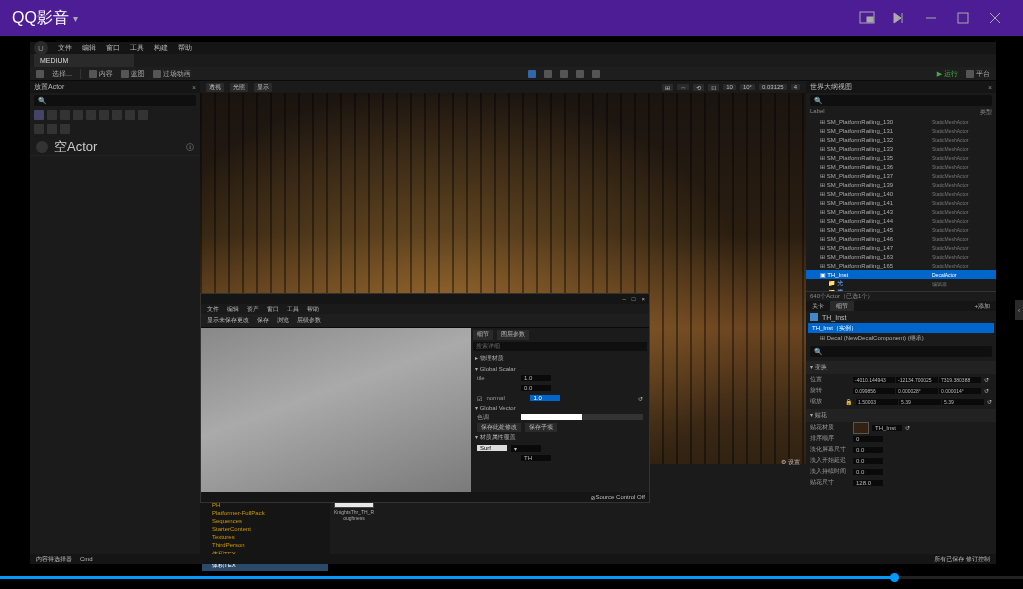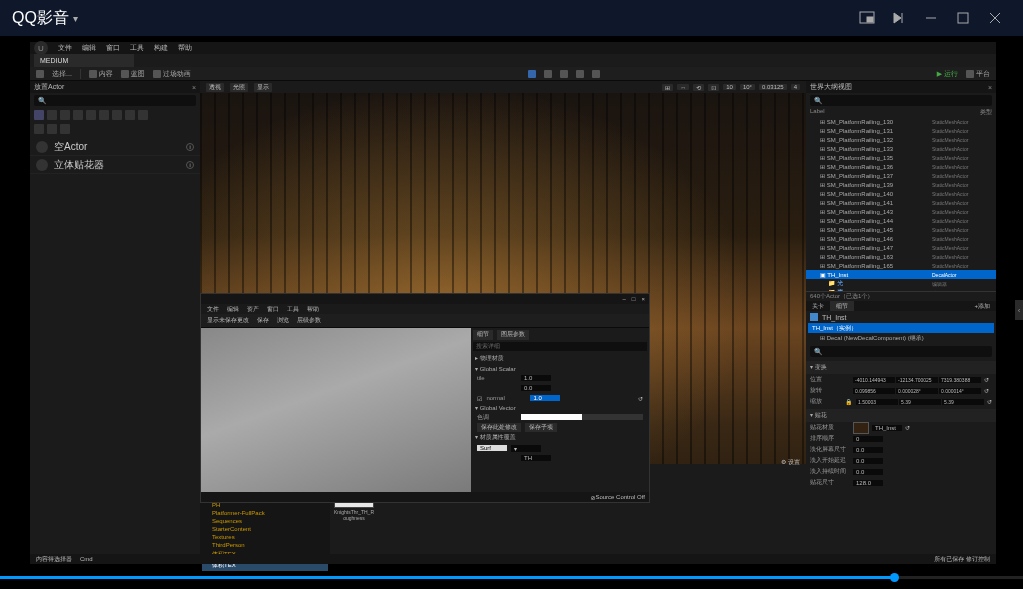--- a/index.html
+++ b/index.html
@@ -1,19 +1,19 @@
 <!DOCTYPE html>
 <html><head>
 <meta charset="utf-8">
 <style>
 * { margin:0; padding:0; box-sizing:border-box; font-family:"Microsoft YaHei",Arial,sans-serif; }
 body { background:#000; color:#ccc; width:1023px; height:589px; overflow:hidden; position:relative; }
 
 
-.titlebar { height:36px; background:#0f172a; display:flex; align-items:center; padding:0 12px; }
+.titlebar { height:36px; background:#4c1d95; display:flex; align-items:center; padding:0 12px; }
 .titlebar .logo { color:#fff; font-size:16px; font-weight:400; }
 .titlebar .chevron { margin-left:4px; font-size:10px; color:#aaa; }
 .titlebar .spacer { flex:1; }
 .titlebar .winbtn { width:32px; height:32px; display:flex; align-items:center; justify-content:center; color:#aaa; cursor:pointer; }
 .titlebar .winbtn svg { width:16px; height:16px; }
 
 
 .content { position:absolute; top:36px; left:0; right:0; bottom:16px; background:#000; }
 .ue { position:absolute; top:6px; left:30px; width:966px; height:522px; background:#1b1b1b; font-size:8px; color:#bbb; }
 
@@ -38,21 +38,21 @@
 
 .panel-header { height:12px; background:#151515; padding:0 4px; display:flex; align-items:center; font-size:7px; }
 .panel-header .close-x { margin-left:auto; color:#888; }
 .search-box { height:11px; background:#0f0f0f; margin:2px 4px; border-radius:2px; display:flex; align-items:center; padding:0 4px; font-size:7px; color:#666; }
 .icon-row { display:flex; gap:3px; padding:2px 4px; }
 .icon-row .ic { width:10px; height:10px; background:#333; border-radius:1px; }
 .icon-row .ic.active { background:#446; }
 .actor-list { padding:2px 0; }
 .actor-item { height:18px; display:flex; align-items:center; padding:0 6px; gap:6px; border-bottom:1px solid #222; }
 .actor-item .ai-icon { width:12px; height:12px; background:#333; border-radius:50%; }
-.actor-item .ai-label { font-size:10px; color:#ccc; }
+.actor-item .ai-label { font-size:13px; color:#ccc; }
 .actor-item .ai-info { margin-left:auto; width:8px; height:8px; border:1px solid #555; border-radius:50%; font-size:5px; display:flex; align-items:center; justify-content:center; }
 
 
 .viewport-bar { height:12px; background:#1a1a1a; display:flex; align-items:center; padding:0 6px; gap:6px; font-size:7px; }
 .viewport-bar .vb-right { margin-left:auto; display:flex; gap:4px; align-items:center; }
 .viewport-bar .vb-btn { padding:0 3px; background:#2a2a2a; border-radius:1px; font-size:6px; }
 .viewport { flex:1; background:linear-gradient(180deg,#1a1410 0%,#2a1e10 30%,#6b4520 50%,#3a2815 70%,#1a1208 100%); position:relative; overflow:hidden; }
 .viewport::before { content:""; position:absolute; inset:0; background:
   repeating-linear-gradient(90deg,rgba(0,0,0,.4) 0 2px,transparent 2px 14px),
   radial-gradient(ellipse at 40% 45%,rgba(200,140,60,.5),transparent 60%);
@@ -250,25 +250,20 @@
         <span class="ic"></span>
         <span class="ic"></span>
         <span class="ic"></span>
       </div>
       <div class="actor-list">
         <div class="actor-item">
               <span class="ai-icon"></span>
               <span class="ai-label">空Actor</span>
               <span class="ai-info">i</span>
             </div>
-        <div class="actor-item">
-              <span class="ai-icon"></span>
-              <span class="ai-label">立体贴花器</span>
-              <span class="ai-info">i</span>
-            </div>
       </div>
     </div>
 
     <div class="mid-panel">
       <div class="viewport-bar">
         <span class="vb-btn">透视</span>
         <span class="vb-btn">光照</span>
         <span class="vb-btn">显示</span>
         <span class="vb-right">
           <span class="vb-btn">⊞</span>

